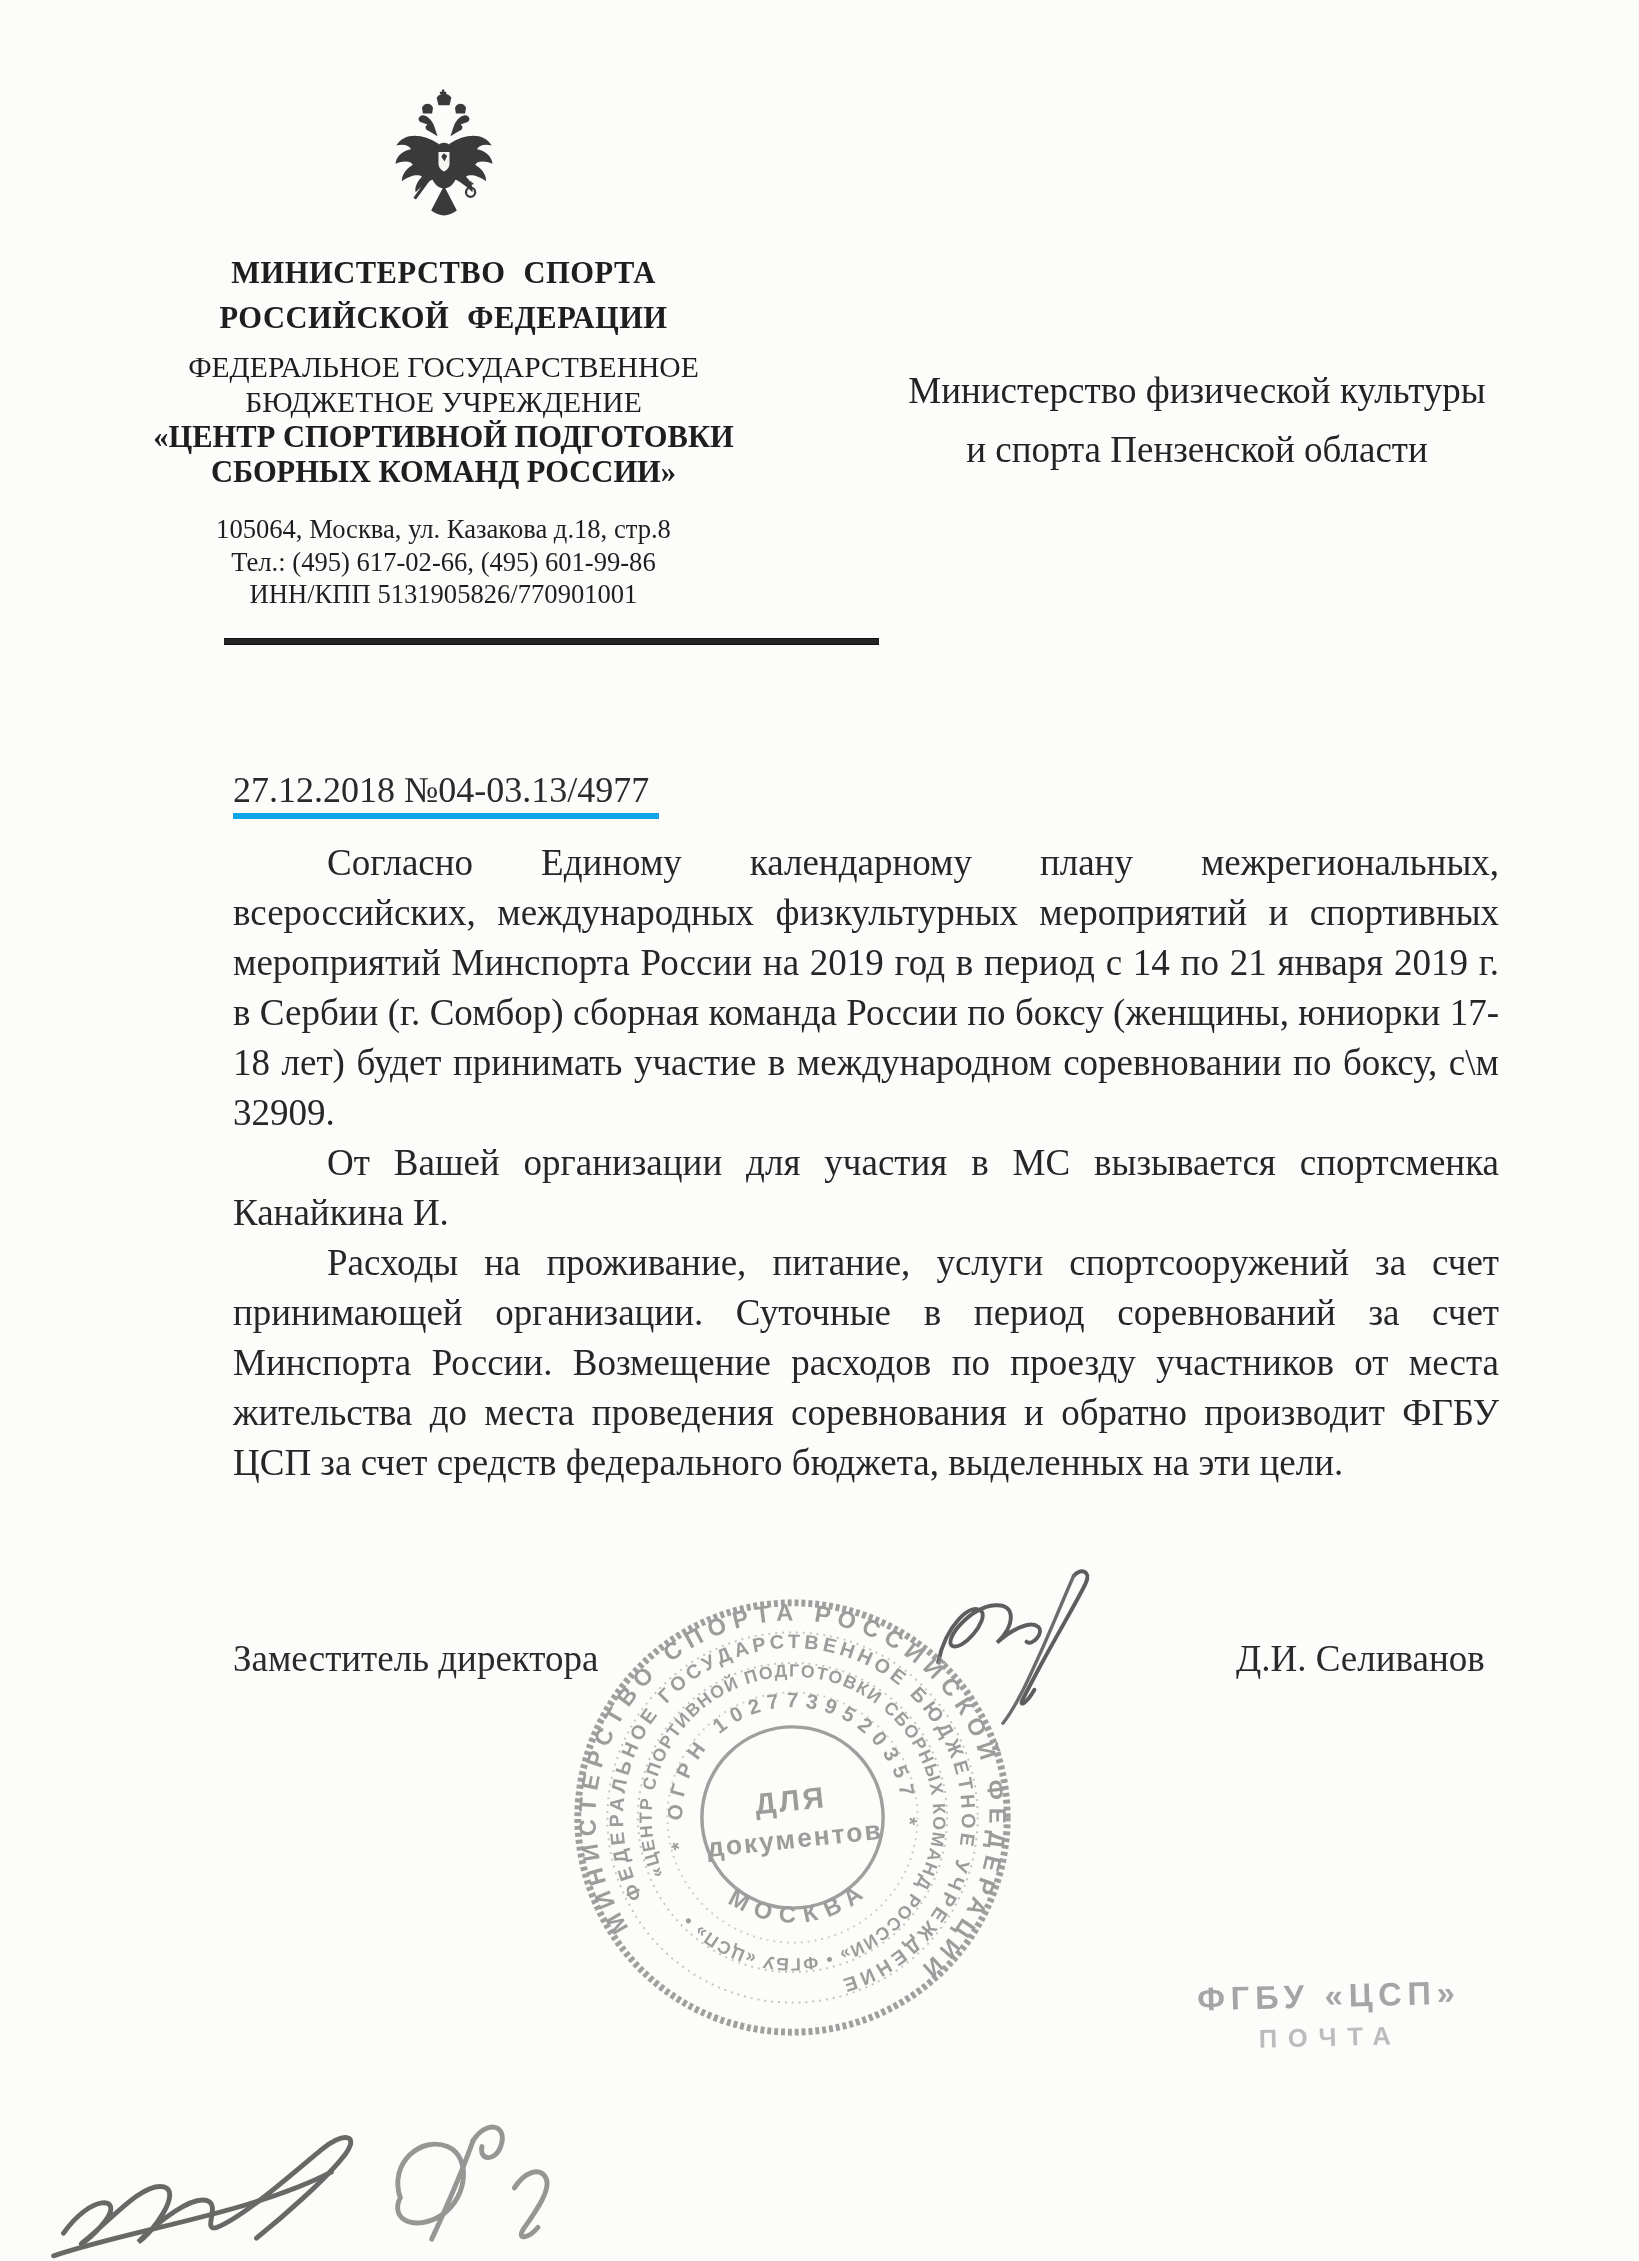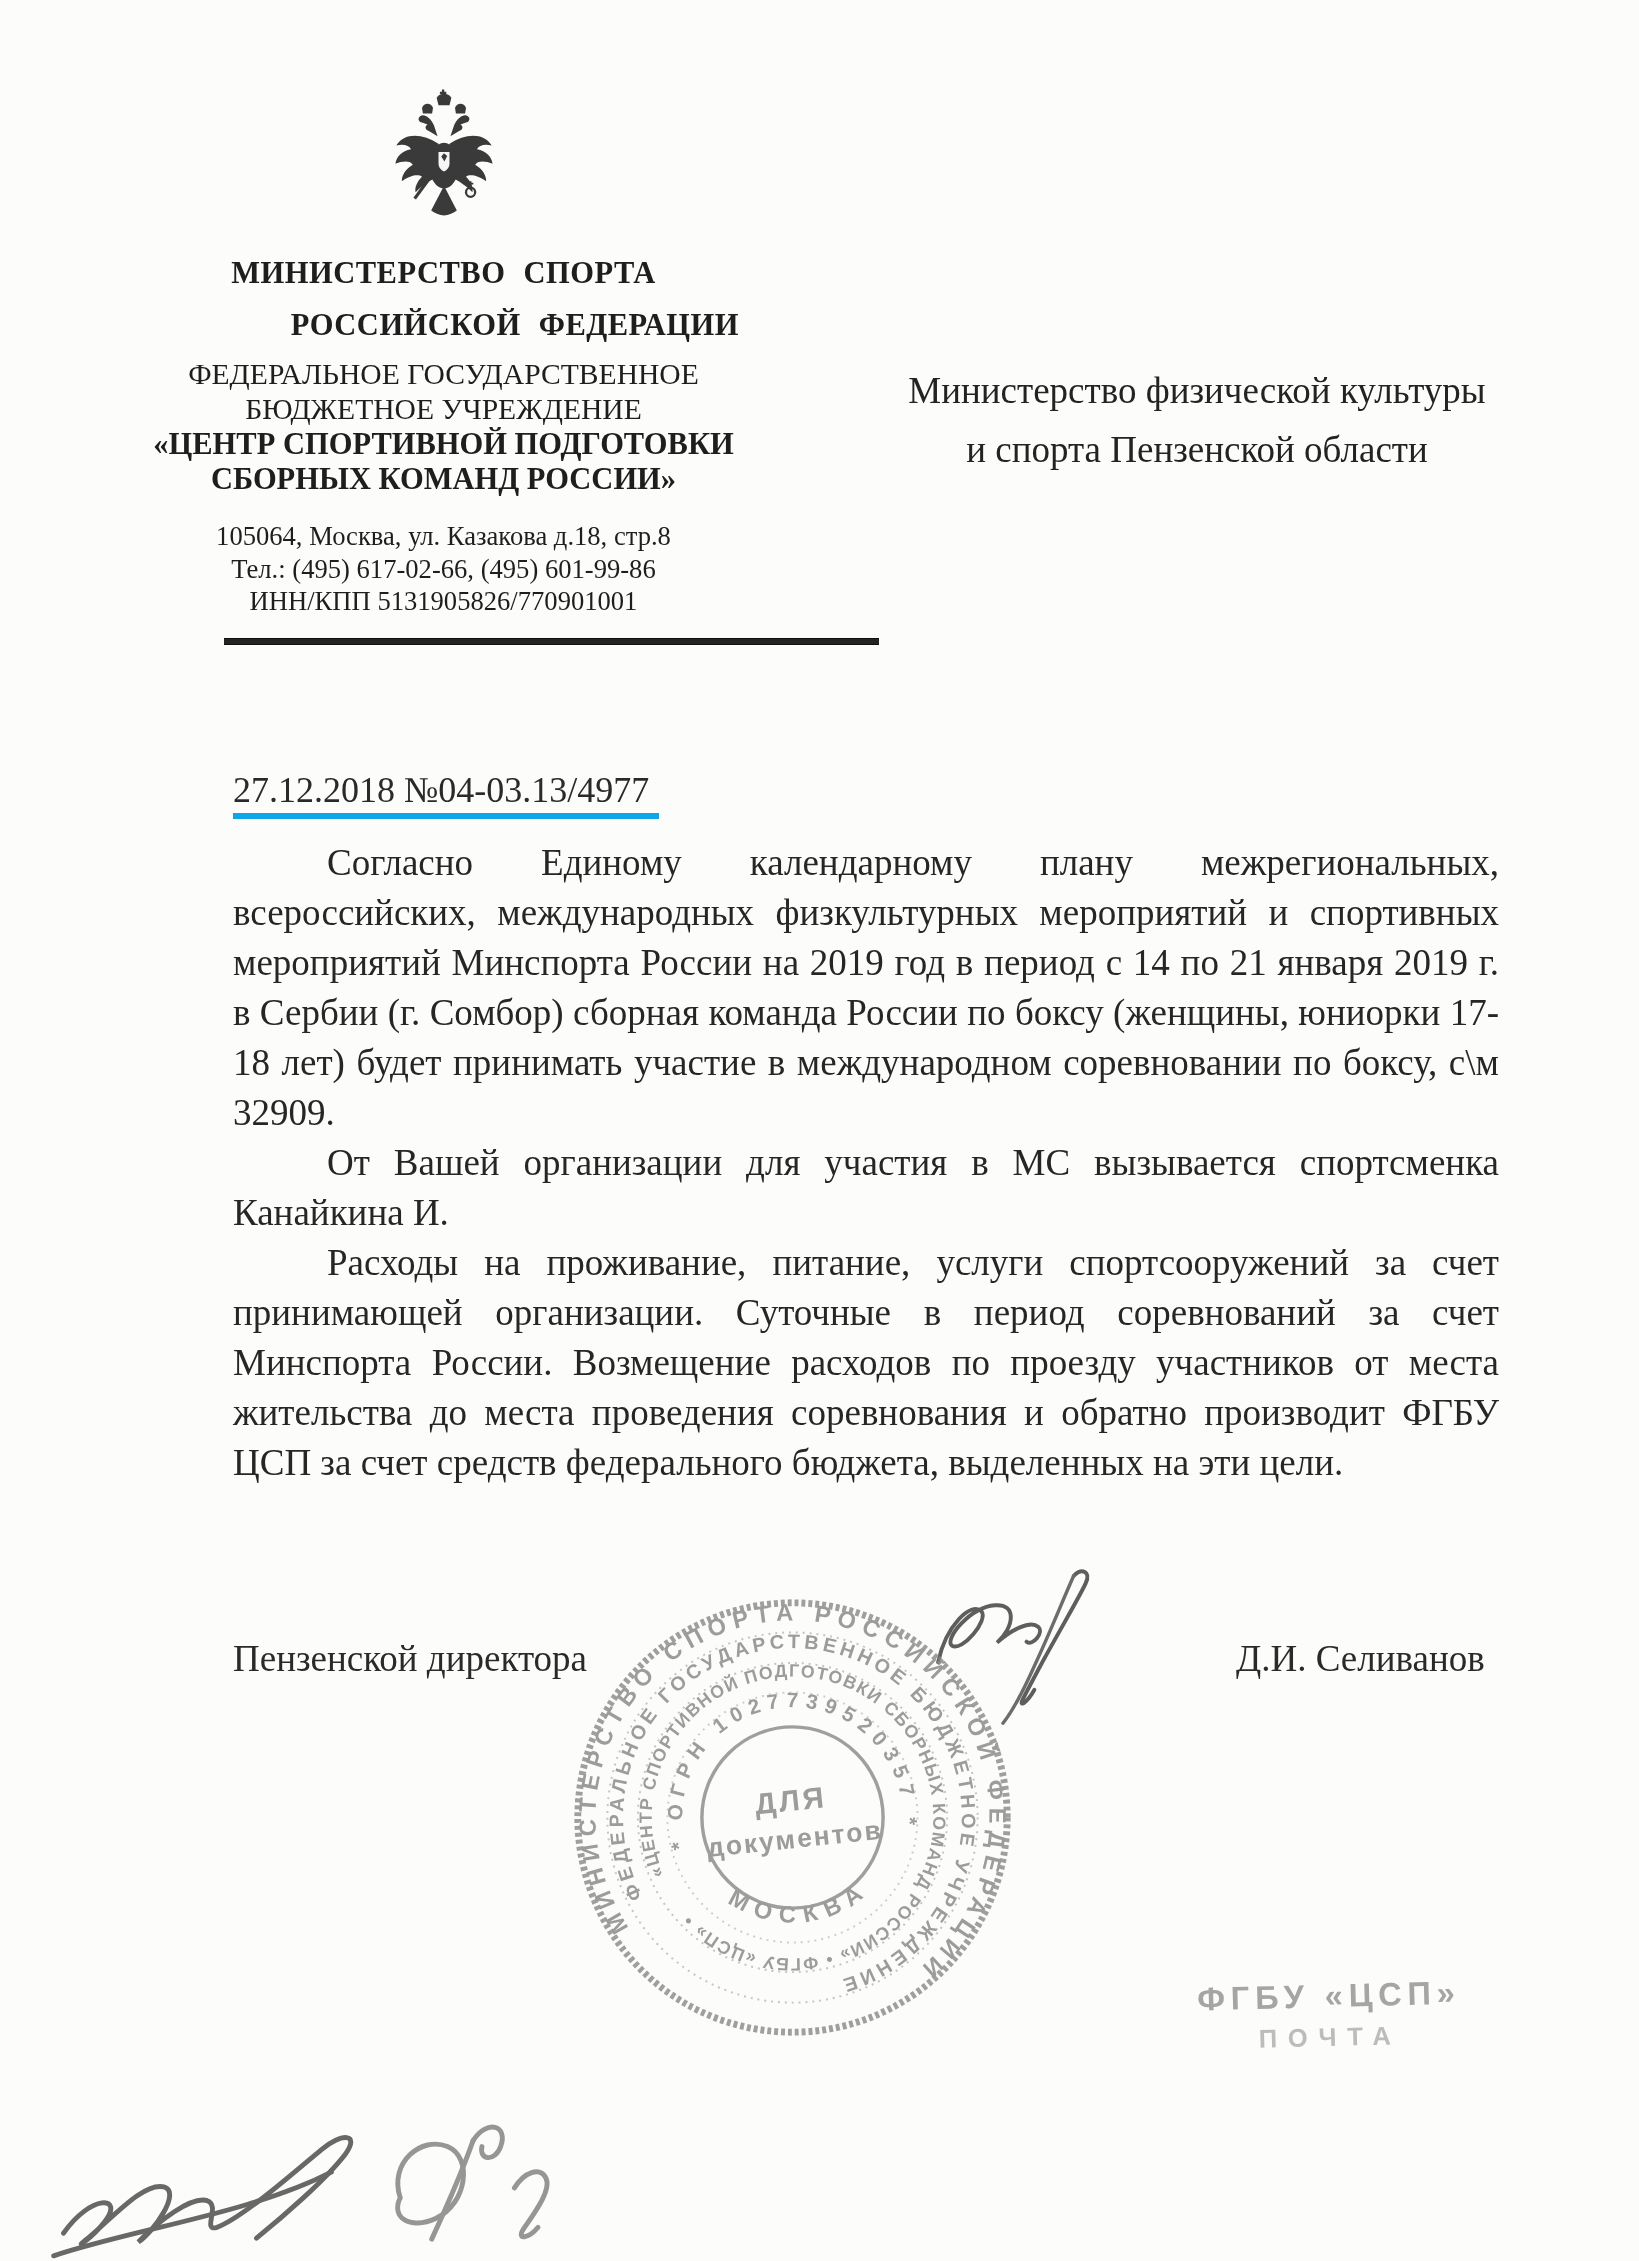--- a/index.html
+++ b/index.html
@@ -15,21 +15,21 @@
   
   .letterhead{
     position:absolute;left:148px;top:87px;width:591px;
     text-align:center;color:#1e1e1e;
   }
   .eagle{display:block;margin:0 auto;}
   .ministry{
     font-weight:bold;font-size:30.5px;line-height:36px;
     word-spacing:9.9px;letter-spacing:0.5px;margin-top:17.7px;
   }
-  .ministry + .ministry{margin-top:16px;text-align:right;}
+  .ministry + .ministry{margin-top:9px;}
   .org{margin-top:14.8px;font-size:29.6px;line-height:35px;}
   .org .bold{font-weight:bold;font-size:30.5px;}
   .contact{margin-top:23px;font-size:26.6px;line-height:32.5px;}
   .rule{
     position:absolute;left:224px;top:638px;width:655px;height:6.9px;
     background:#242424;
     border-top:1px solid #101010;border-bottom:1px solid #101010;
     box-sizing:border-box;
   }
   
@@ -129,21 +129,21 @@
   </div>
 
   <div class="refline">27.12.2018 №04-03.13/4977</div>
 
   <div class="body">
     <p>Согласно Единому календарному плану межрегиональных, всероссийских, международных физкультурных мероприятий и спортивных мероприятий Минспорта России на 2019 год в период с 14 по 21 января 2019 г. в Сербии (г. Сомбор) сборная команда России по боксу (женщины, юниорки 17-18 лет) будет принимать участие в международном соревновании по боксу, с\м 32909.</p>
     <p>От Вашей организации для участия в МС вызывается спортсменка Канайкина И.</p>
     <p>Расходы на проживание, питание, услуги спортсооружений за счет принимающей организации. Суточные в период соревнований за счет Минспорта России. Возмещение расходов по проезду участников от места жительства до места проведения соревнования и обратно производит ФГБУ ЦСП за счет средств федерального бюджета, выделенных на эти цели.</p>
   </div>
 
-  <div class="sig-position">Пензенской директора</div>
+  <div class="sig-position">Заместитель директора</div>
 
   <svg class="sig-hand" width="227" height="172" viewBox="0 0 230 175">
     <g fill="none" stroke="#4e4e4e" stroke-width="4" stroke-linecap="round" opacity="0.9">
       <path d="M22 100 C30 62 56 38 66 48 C74 57 46 90 36 83 C28 77 54 44 80 42 C102 40 100 64 82 80 C96 67 116 57 124 64 C130 70 118 84 112 79"></path>
       <path d="M160 12 C168 4 178 7 172 20 C166 33 150 60 128 100 C120 115 112 130 108 138 C104 146 112 142 120 128"></path>
       <path d="M160 12 C150 34 136 70 118 108 C108 130 96 152 88 162" stroke="#5d5d5d" stroke-width="3.5"></path>
     </g>
   </svg>
 
   <div class="sig-name">Д.И. Селиванов</div>

